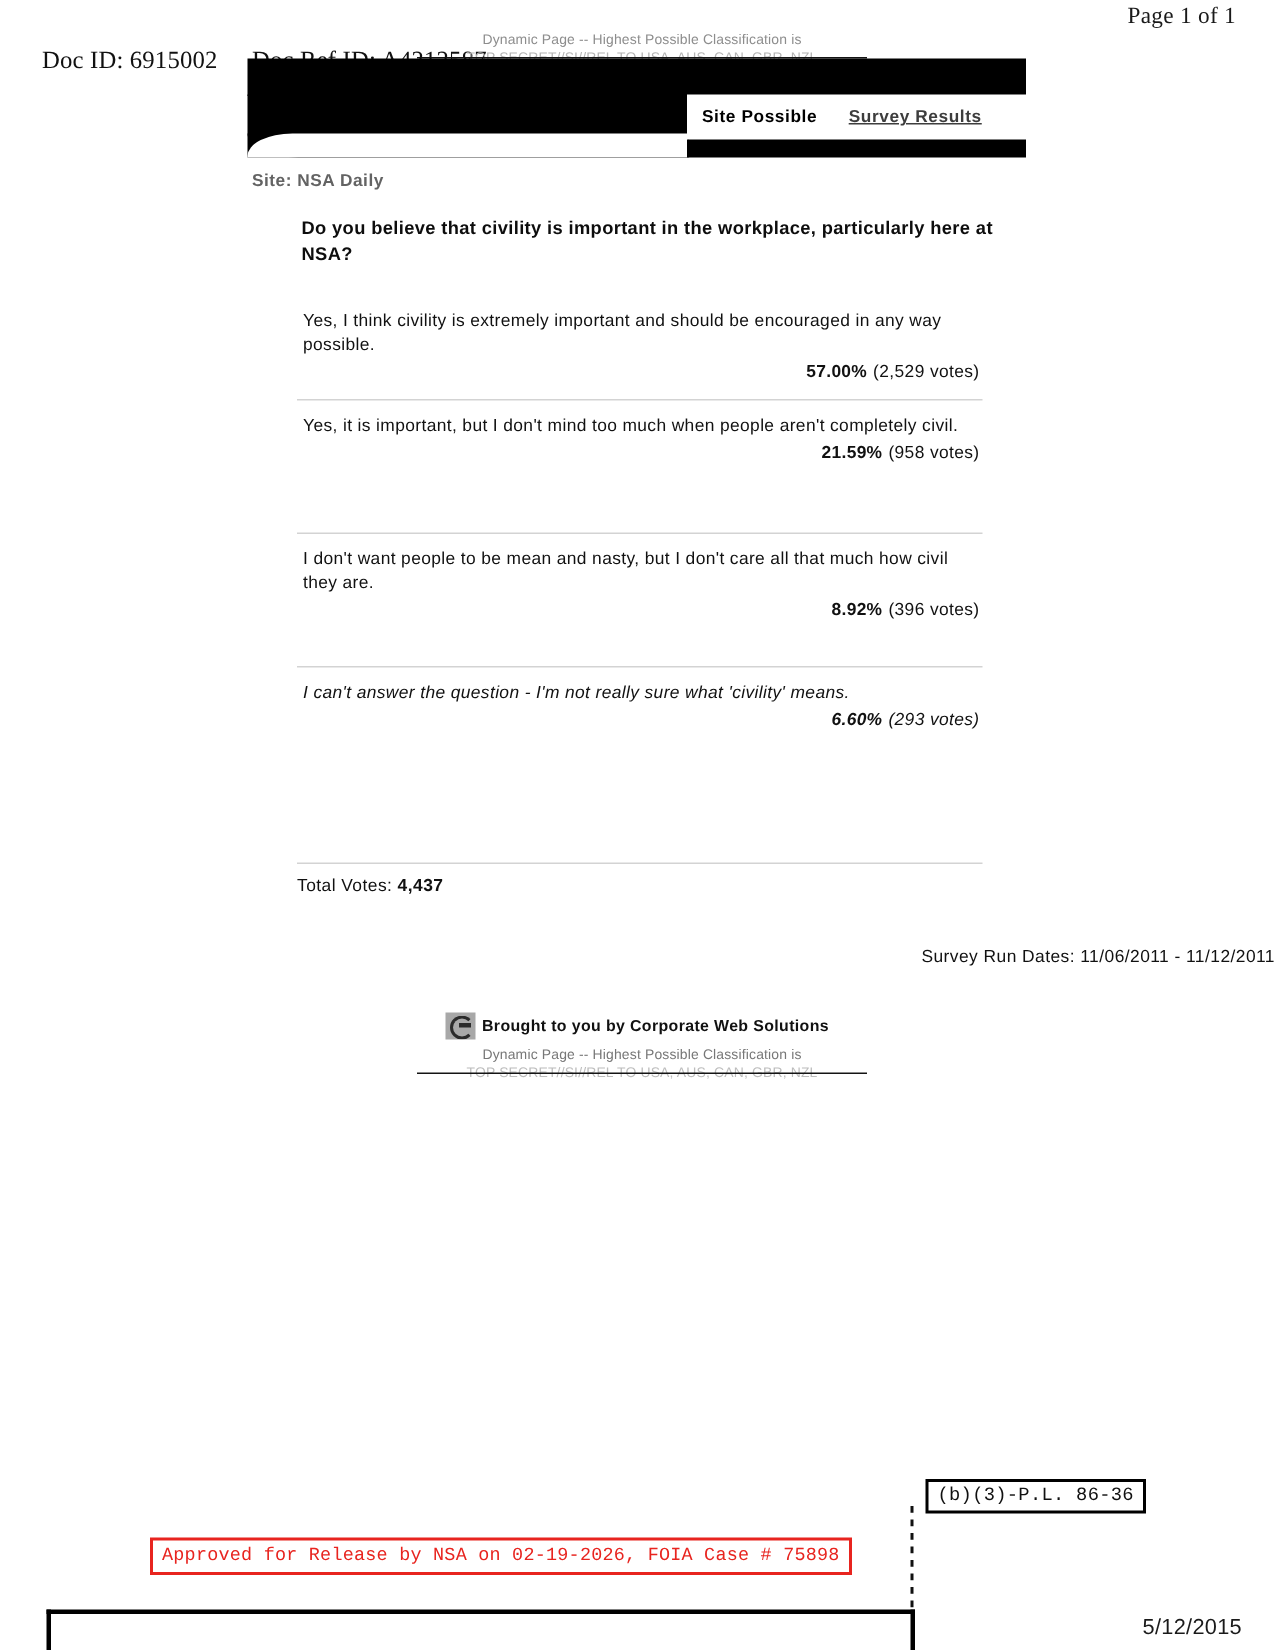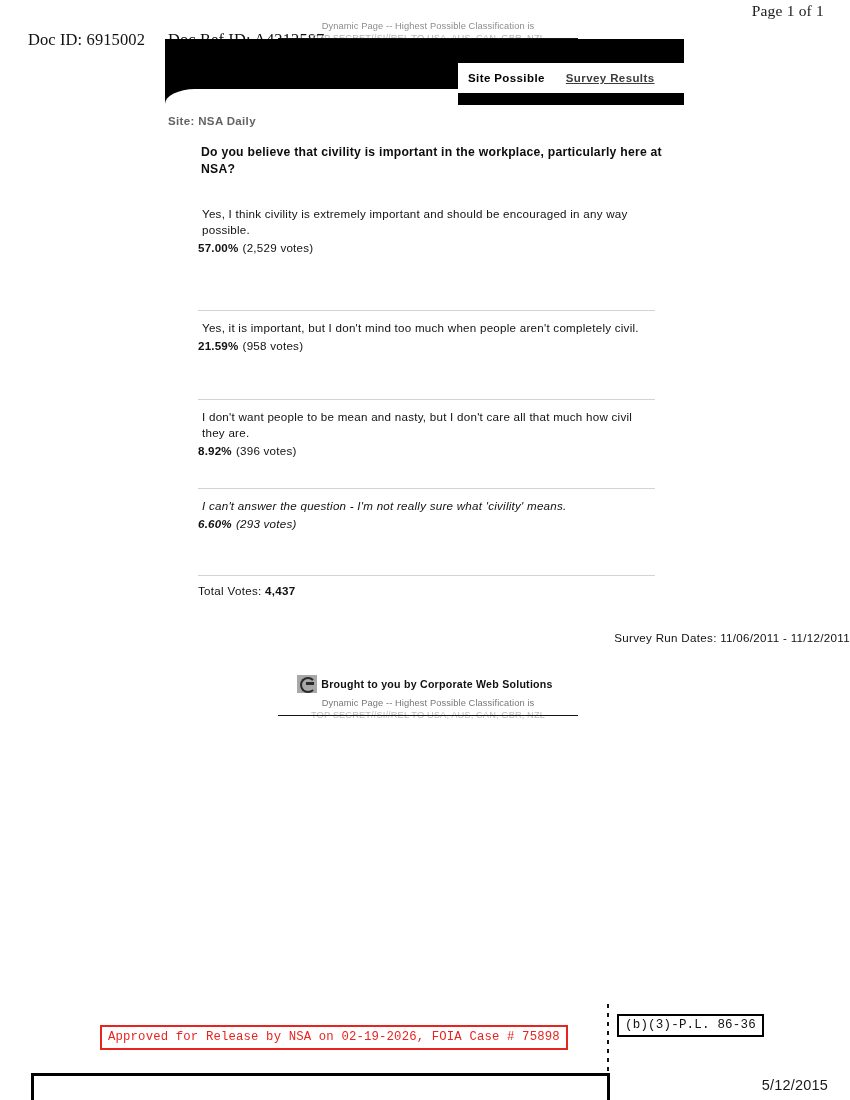--- a/index.html
+++ b/index.html
@@ -202,21 +202,21 @@
     background: #d3d3d3;
   }
   .answer-text {
     font-size: 11.6px;
     color: #111;
     line-height: 16px;
     letter-spacing: 0.25px;
     padding: 4px 4px 0 4px;
   }
   .tally {
-    text-align: left;
+    text-align: right;
     font-size: 11.6px;
     color: #111;
     letter-spacing: 0.25px;
     padding: 3px 2px 0 0;
   }
   .tally .pct {
     font-weight: bold;
     letter-spacing: 0.2px;
   }
   .tally .votes {
@@ -333,21 +333,20 @@
     left: 617px;
     top: 986px;
     border: 2.2px solid #000;
     padding: 2px 6px 3px 6px;
     font-family: "Liberation Mono", monospace;
     font-size: 12.5px;
     color: #111;
     background: #fff;
     letter-spacing: 0.2px;
     white-space: nowrap;
-    margin-top: 28px;
   }
   .dotted-connector {
     position: absolute;
     left: 607px;
     top: 1004px;
     width: 2px;
     height: 76px;
     background-image: linear-gradient(#111 50%, transparent 50%);
     background-size: 2px 9px;
   }
@@ -415,21 +414,21 @@
 <div class="results">
 
   <div class="result-row first" style="height:64px;">
 
     <div class="answer-text">Yes, I think civility is extremely important and should be encouraged in any way possible.</div>
     <div class="tally">
       <span class="pct">57.00%</span><span class="votes">(2,529 votes)</span>
     </div>
   </div>
 
-  <div class="result-row" style="height:83px;margin-top:44px;">
+  <div class="result-row" style="height:83px;">
     <div class="divider"></div>
     <div class="answer-text">Yes, it is important, but I don't mind too much when people aren't completely civil.</div>
     <div class="tally">
       <span class="pct">21.59%</span><span class="votes">(958 votes)</span>
     </div>
   </div>
 
   <div class="result-row" style="height:83px;">
     <div class="divider"></div>
     <div class="answer-text">I don't want people to be mean and nasty, but I don't care all that much how civil they are.</div>

